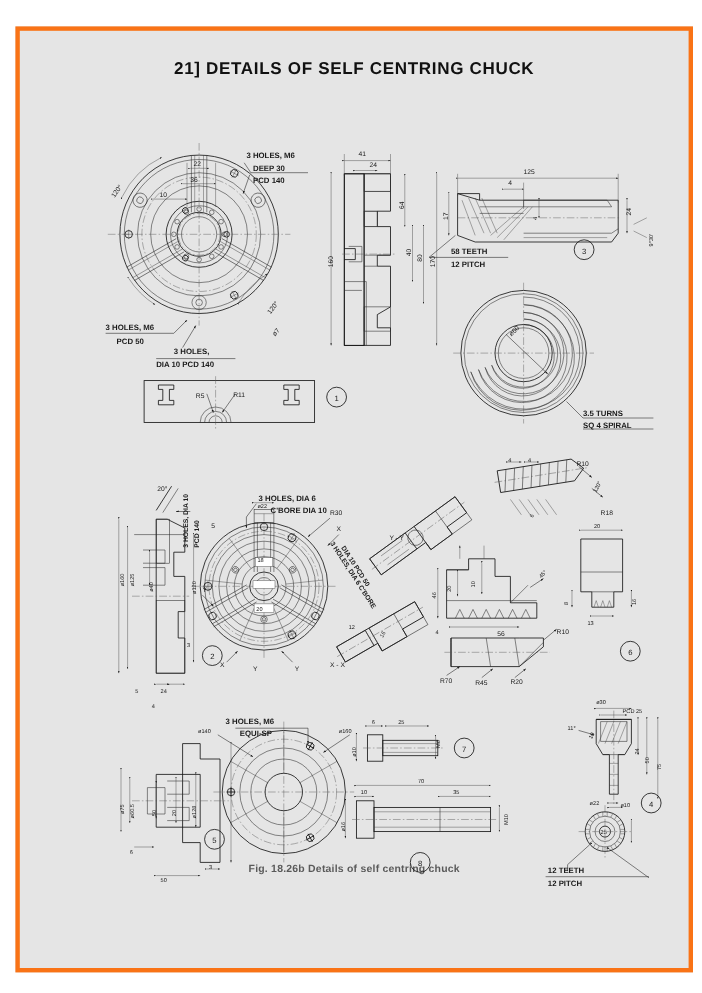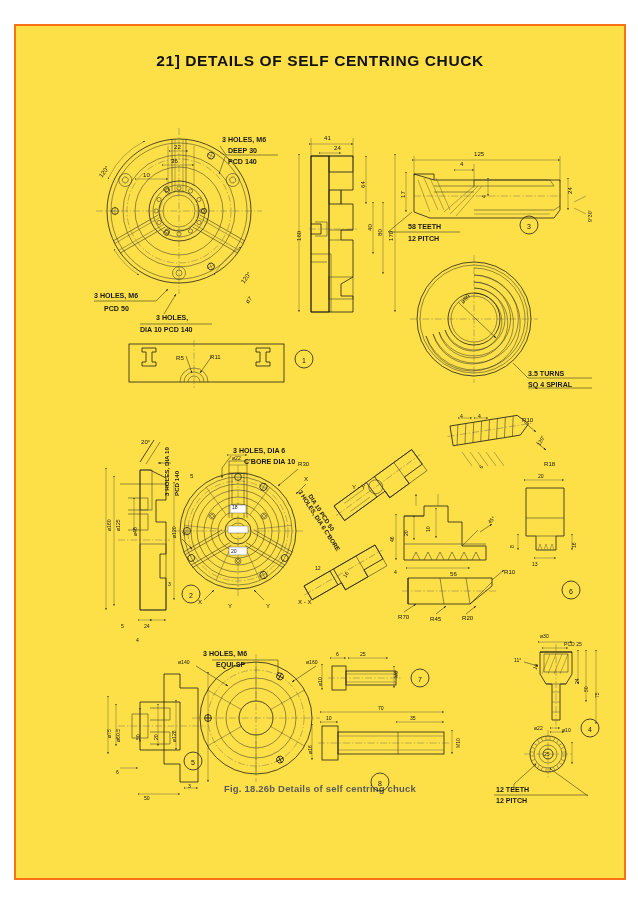--- a/index.html
+++ b/index.html
@@ -1,18 +1,18 @@
 <!DOCTYPE html>
 <html><head>
 <meta charset="utf-8">
 <style>
   html,body{margin:0;padding:0;background:#ffffff;}
   body{width:638px;height:903px;font-family:"Liberation Sans",sans-serif;overflow:hidden;}
   #page{position:relative;width:638px;height:903px;background:#fff;}
-  #frame{position:absolute;left:14px;top:24px;width:608px;height:852px;border:2px solid #f97316;background:#fde047;}
+  #frame{position:absolute;left:14px;top:24px;width:608px;height:852px;border:4px solid #f97316;background:#e5e5e5;}
   #title{position:absolute;left:0;top:26px;width:608px;text-align:center;
          font-size:15.5px;font-weight:bold;letter-spacing:.6px;color:#111;}
   #caption{position:absolute;left:0;top:757px;width:608px;text-align:center;
            font-size:9.5px;font-weight:bold;color:#5a5a5a;letter-spacing:.2px;}
   .svgwrap{position:absolute;left:0;top:0;width:608px;height:852px;}
   svg{display:block;}
   text{font-family:"Liberation Sans",sans-serif;fill:#1a1a1a;}
   .lbl{font-size:7.1px;font-weight:bold;}
   .lbl2{font-size:6.2px;font-weight:bold;}
   .dim{font-size:6.1px;}

